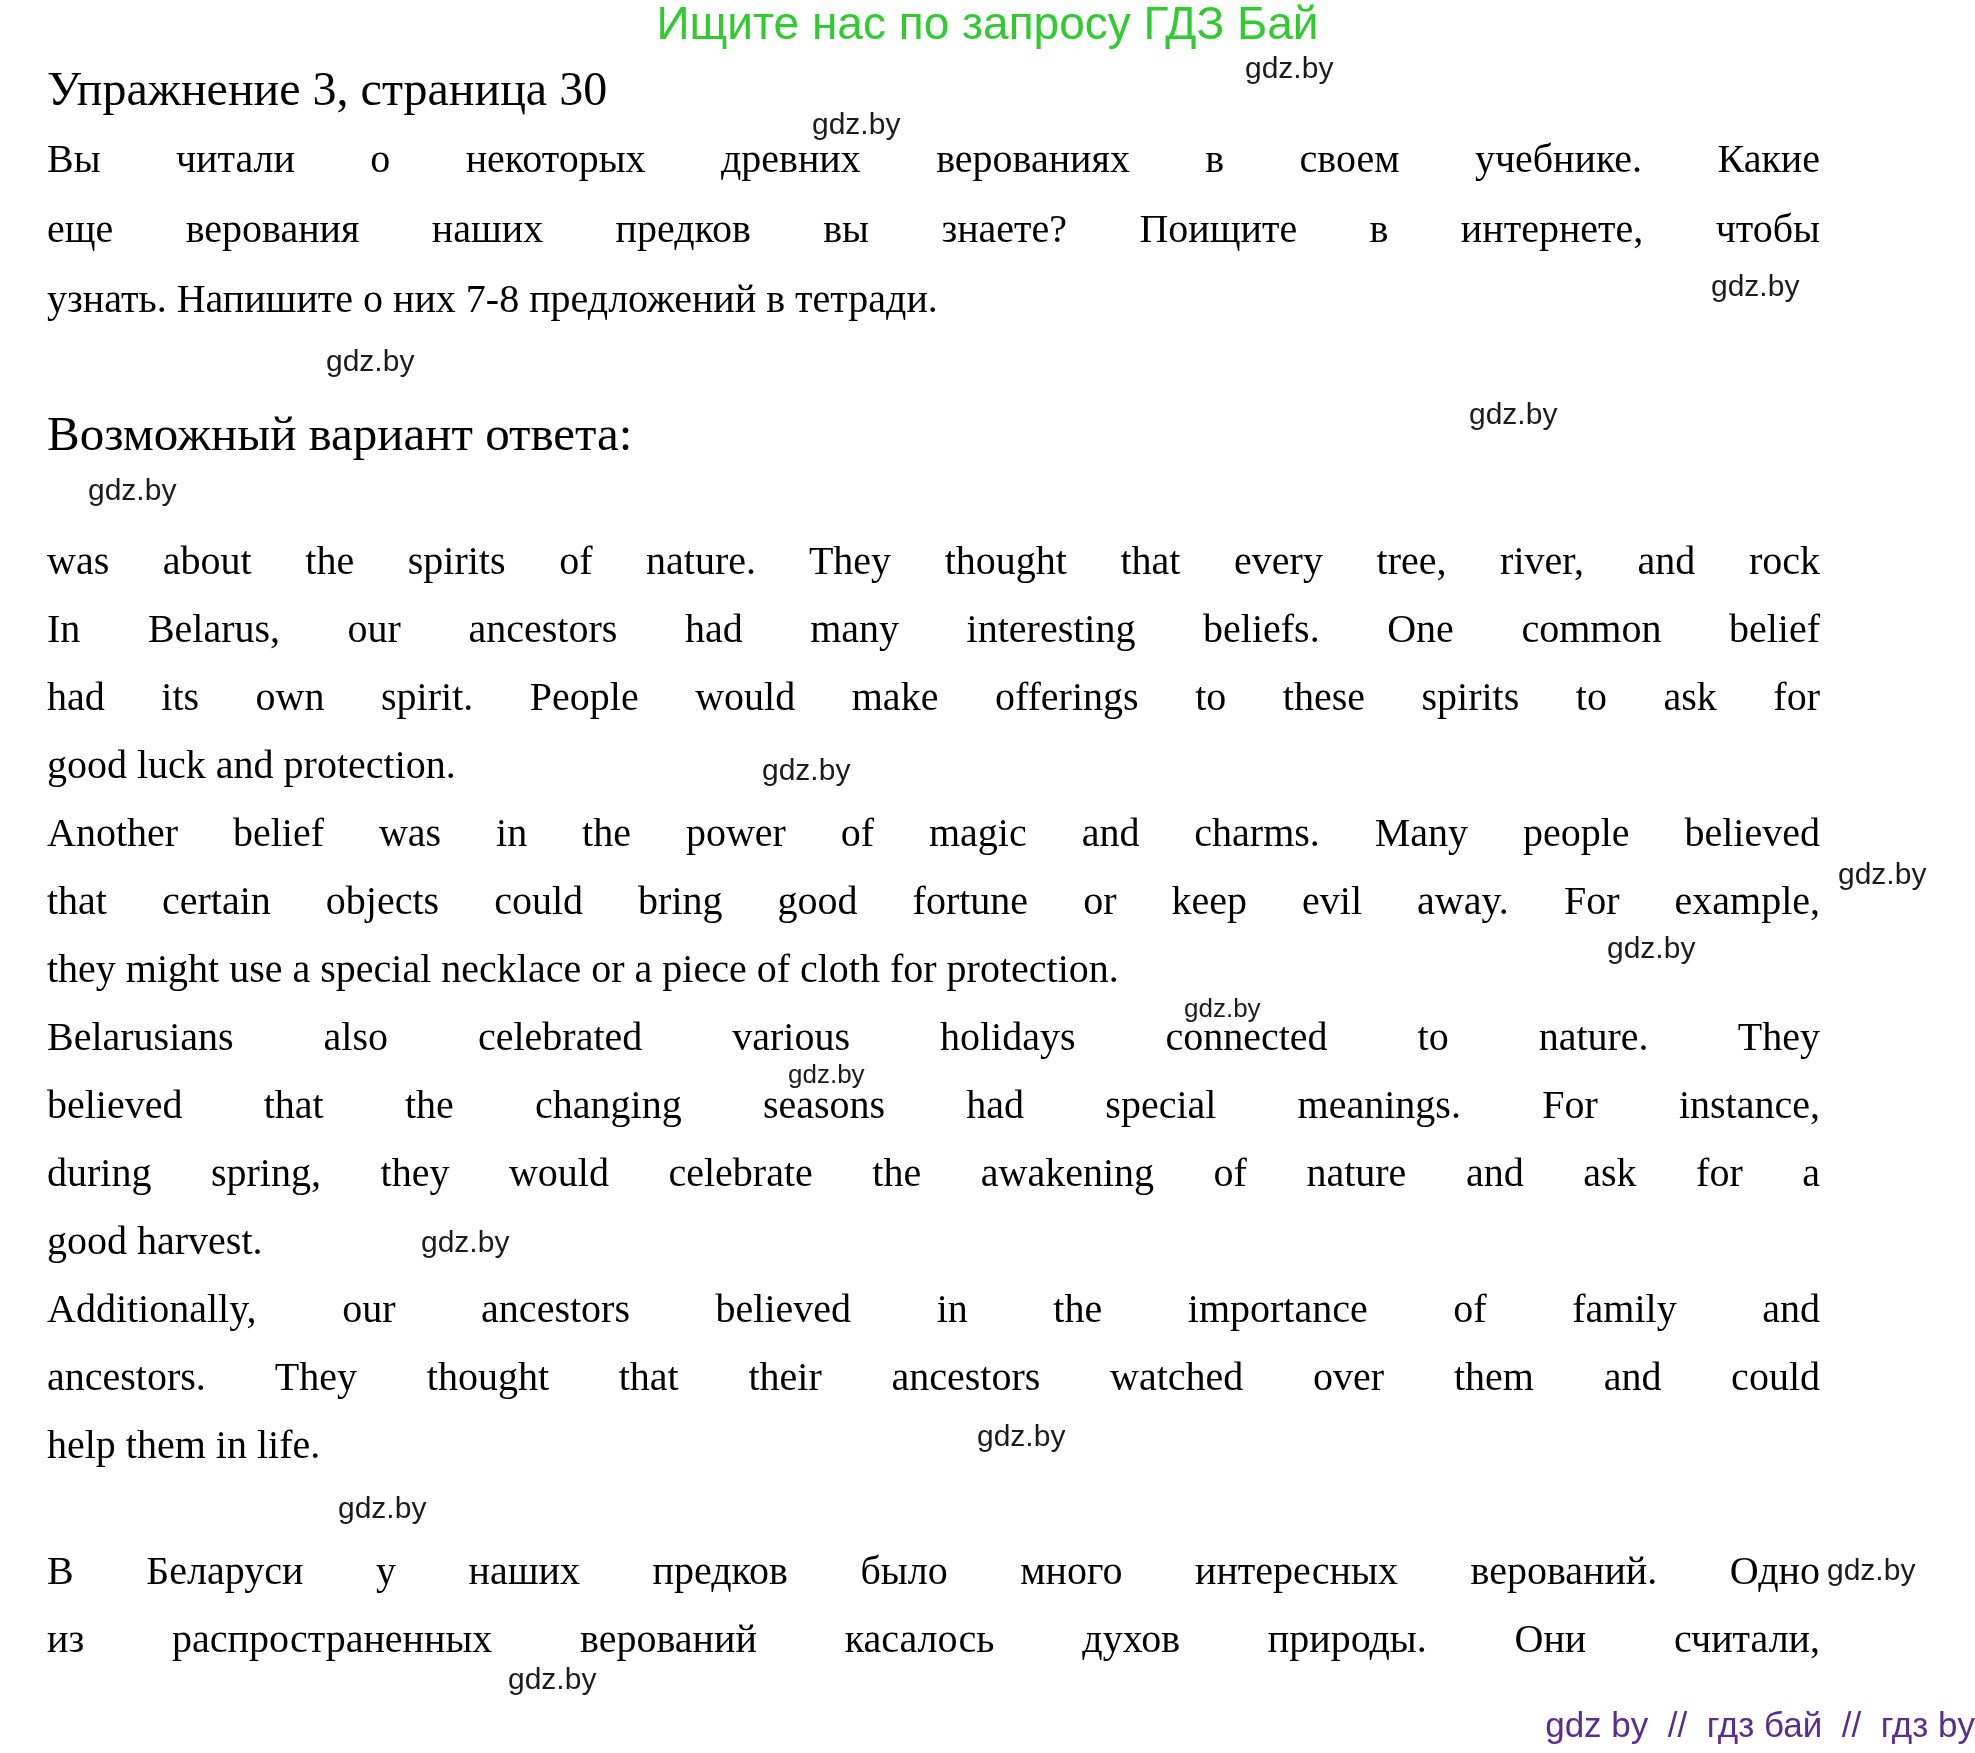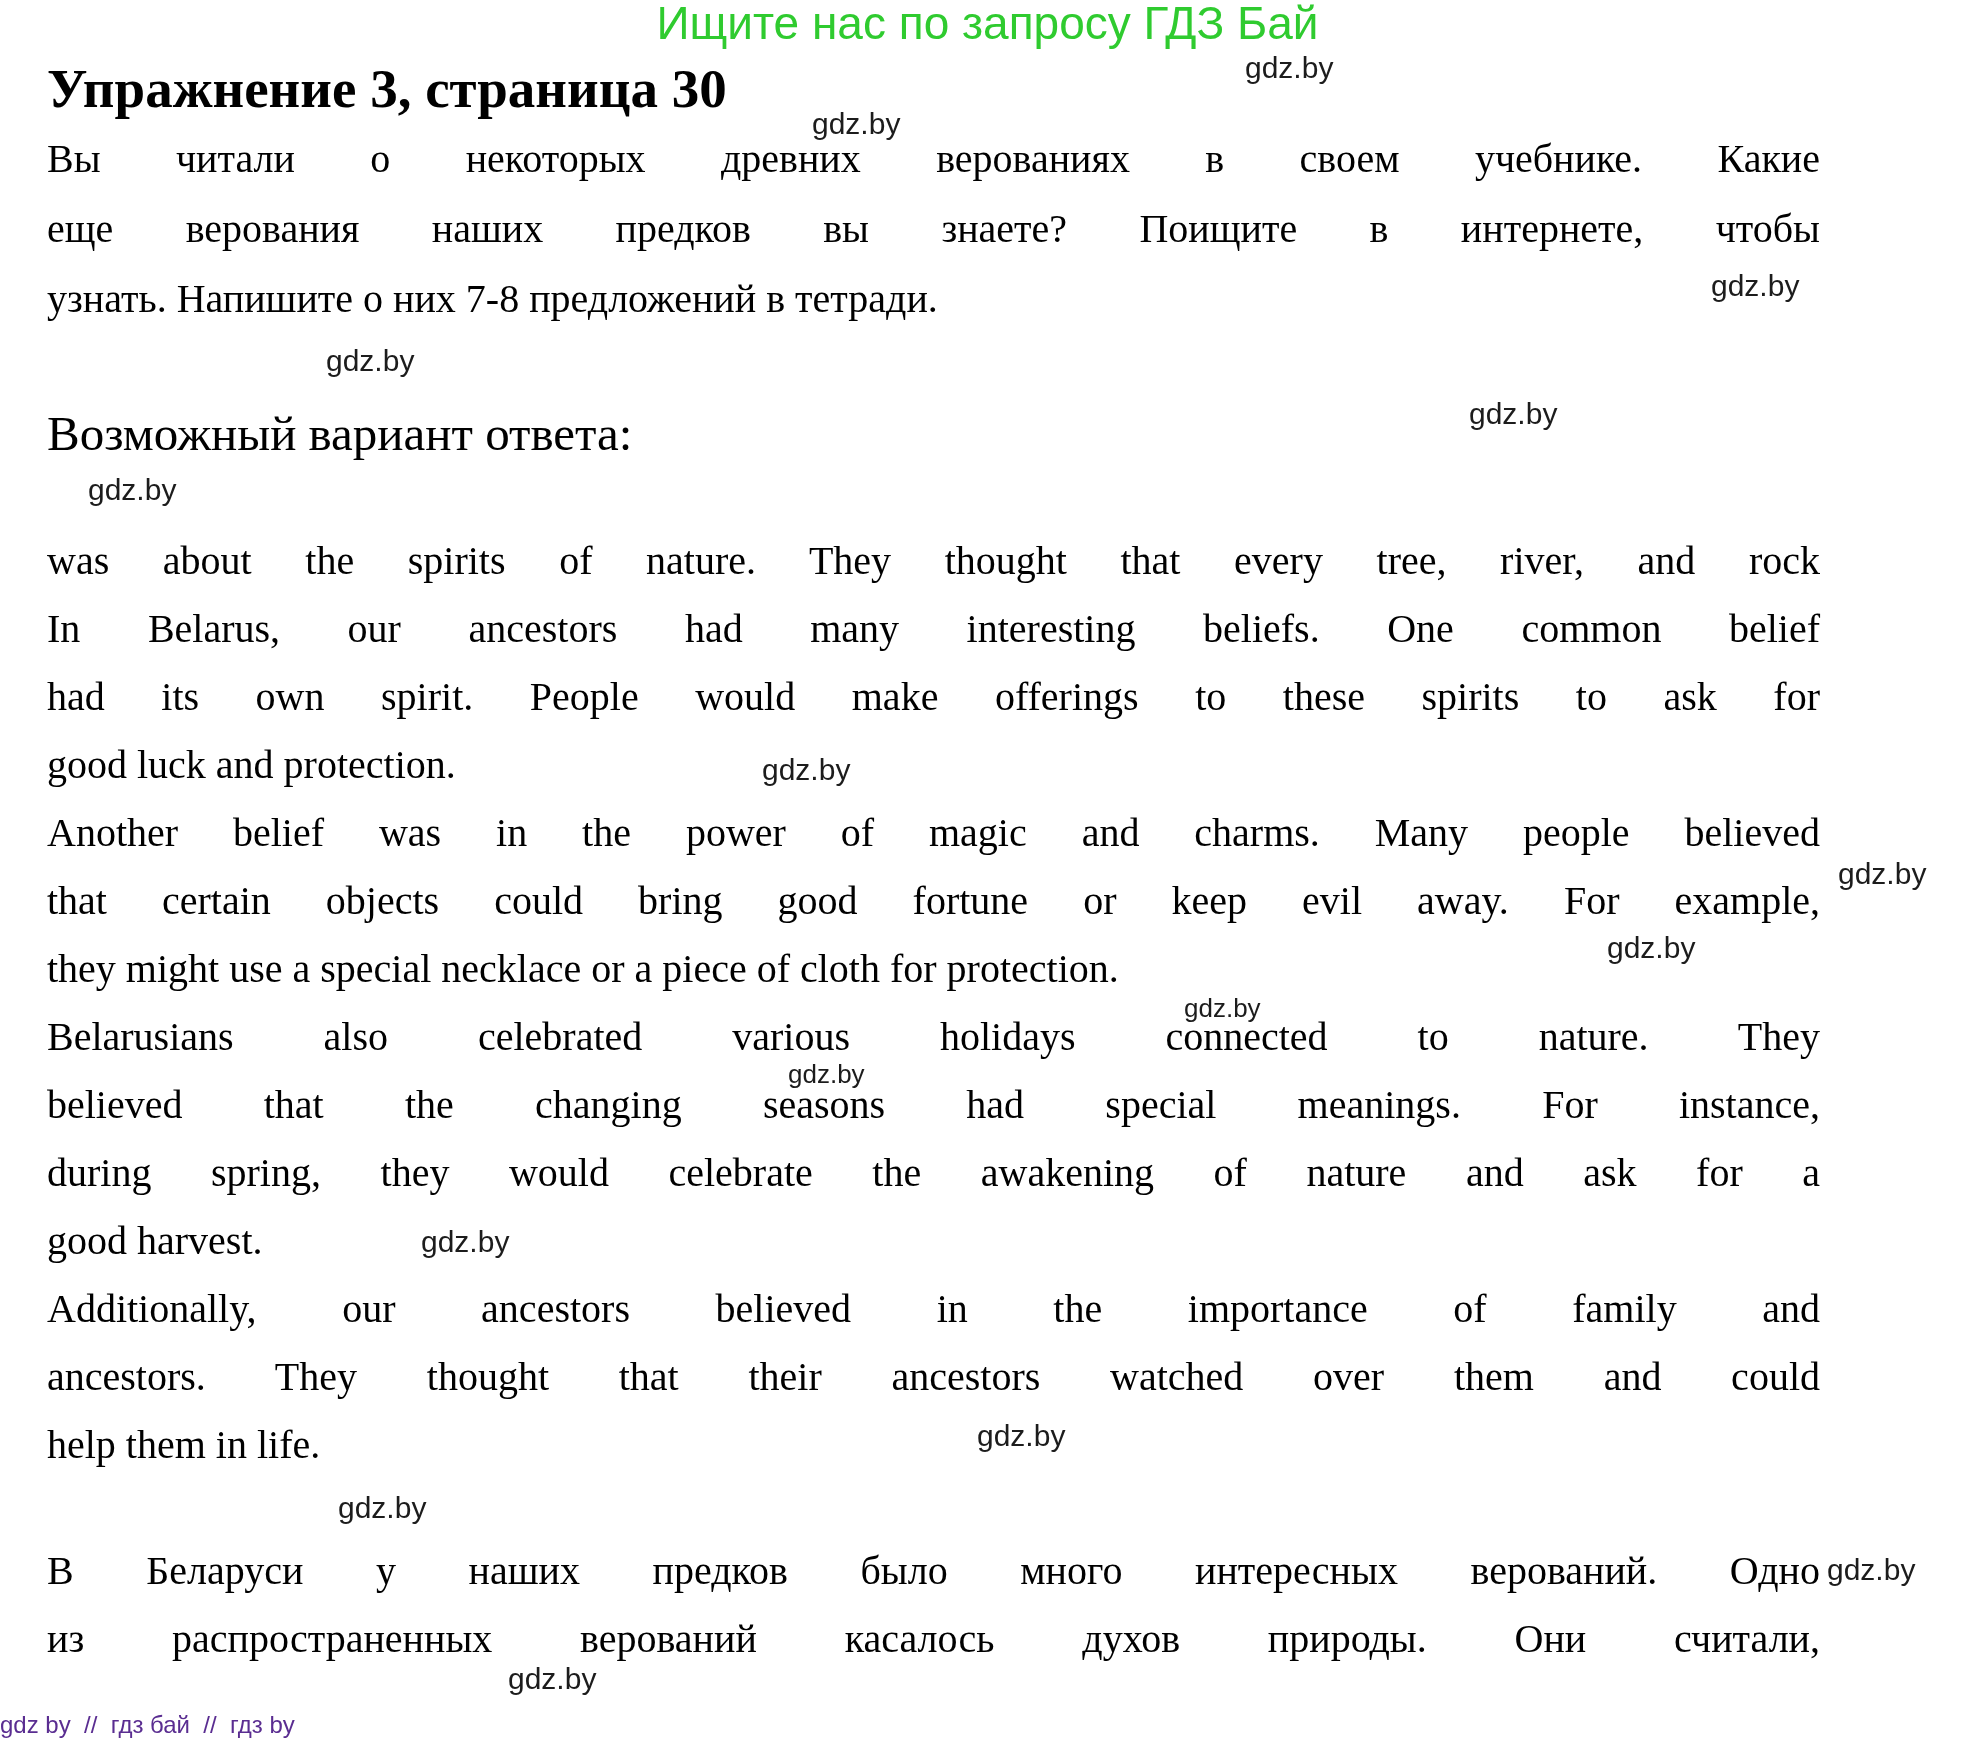--- a/index.html
+++ b/index.html
@@ -21,22 +21,22 @@
     font-size: 46px;
     line-height: 42px;
     color: #2fcb2f;
   }
   
   .title {
     position: absolute;
     left: 47px; top: 58px;
     margin: 0;
     font-family: "Liberation Serif", serif;
-    font-weight: bold;
-    font-size: 55px;
+    font-weight: normal;
+    font-size: 48px;
     line-height: 62px;
     white-space: nowrap;
   }
   
   .para {
     position: absolute;
     left: 47px;
     width: 1773px;
   }
   .tline {
@@ -63,23 +63,23 @@
     font-size: 30px;
     line-height: 32px;
     color: #1c1c1c;
     white-space: nowrap;
   }
   .wm-sm { font-size: 26px; line-height: 28px; }
   
   .footer {
     position: absolute;
     top: 1705px; left: 0; right: 0;
-    text-align: left;
+    text-align: right;
     font-family: "Liberation Sans", sans-serif;
-    font-size: 24px;
+    font-size: 35px;
     line-height: 40px;
     color: #5a2d91;
     white-space: pre;
   }
 </style>
 </head>
 <body>
 
 <div class="page">
 

